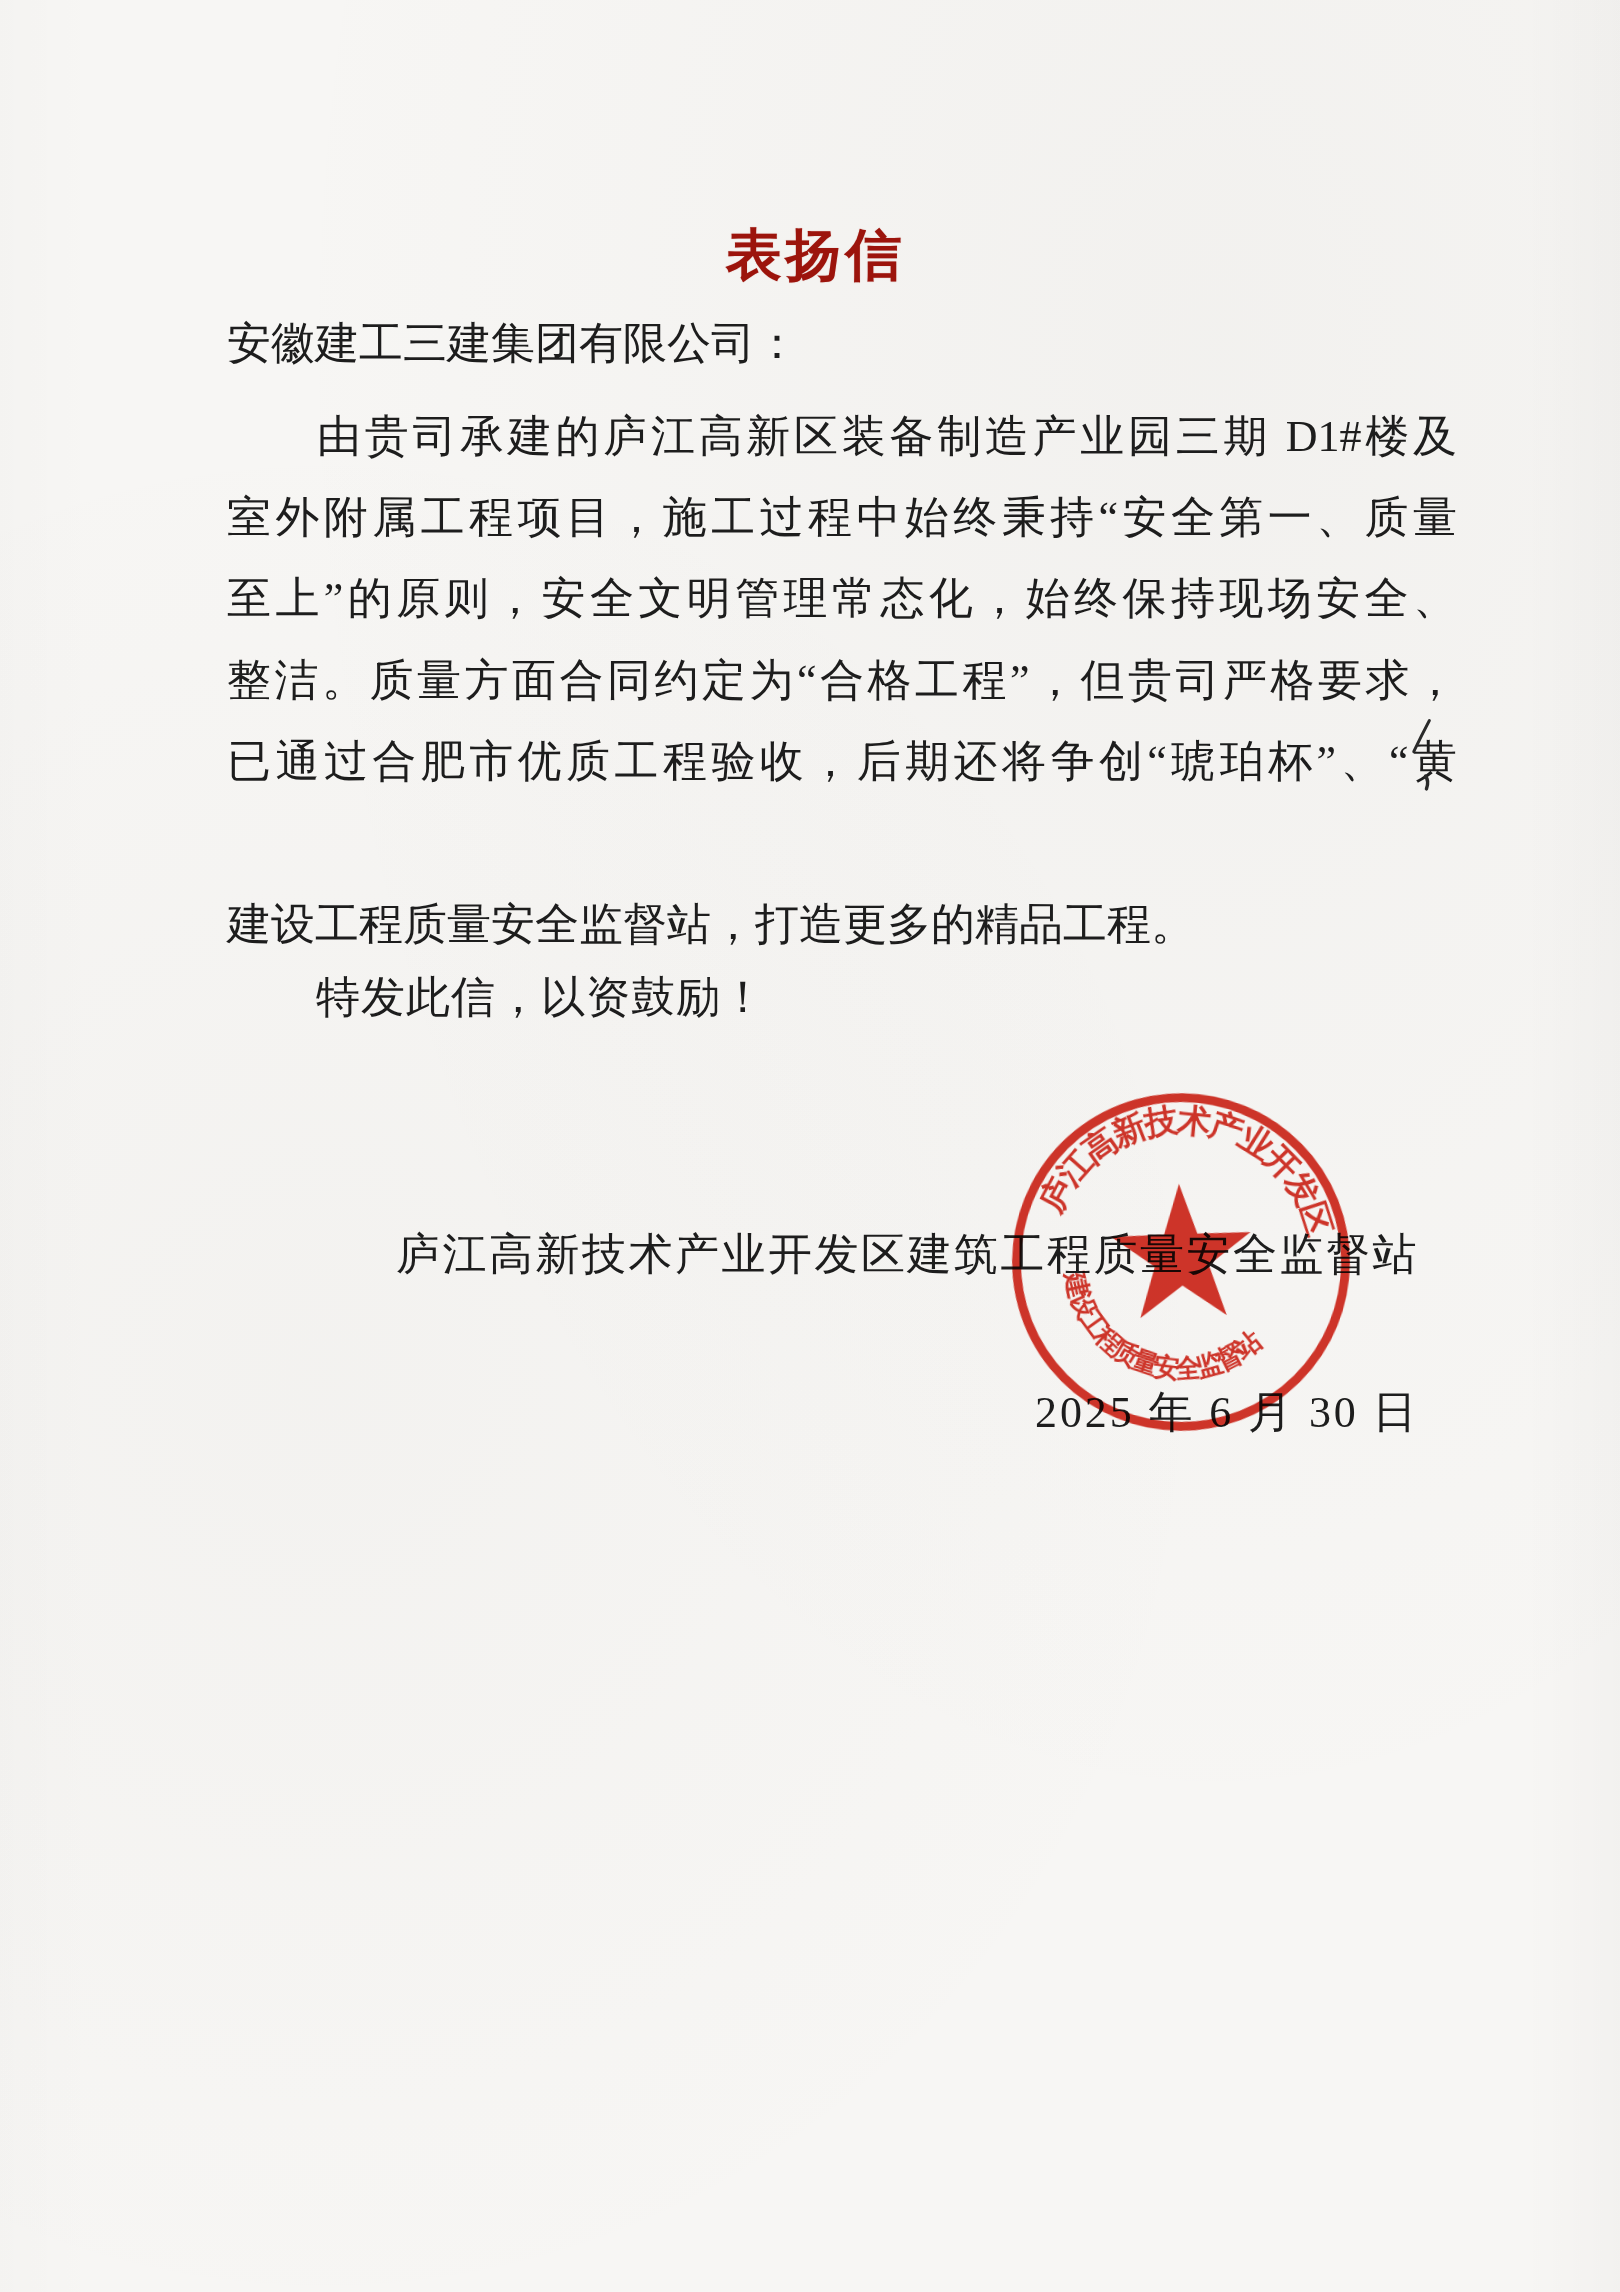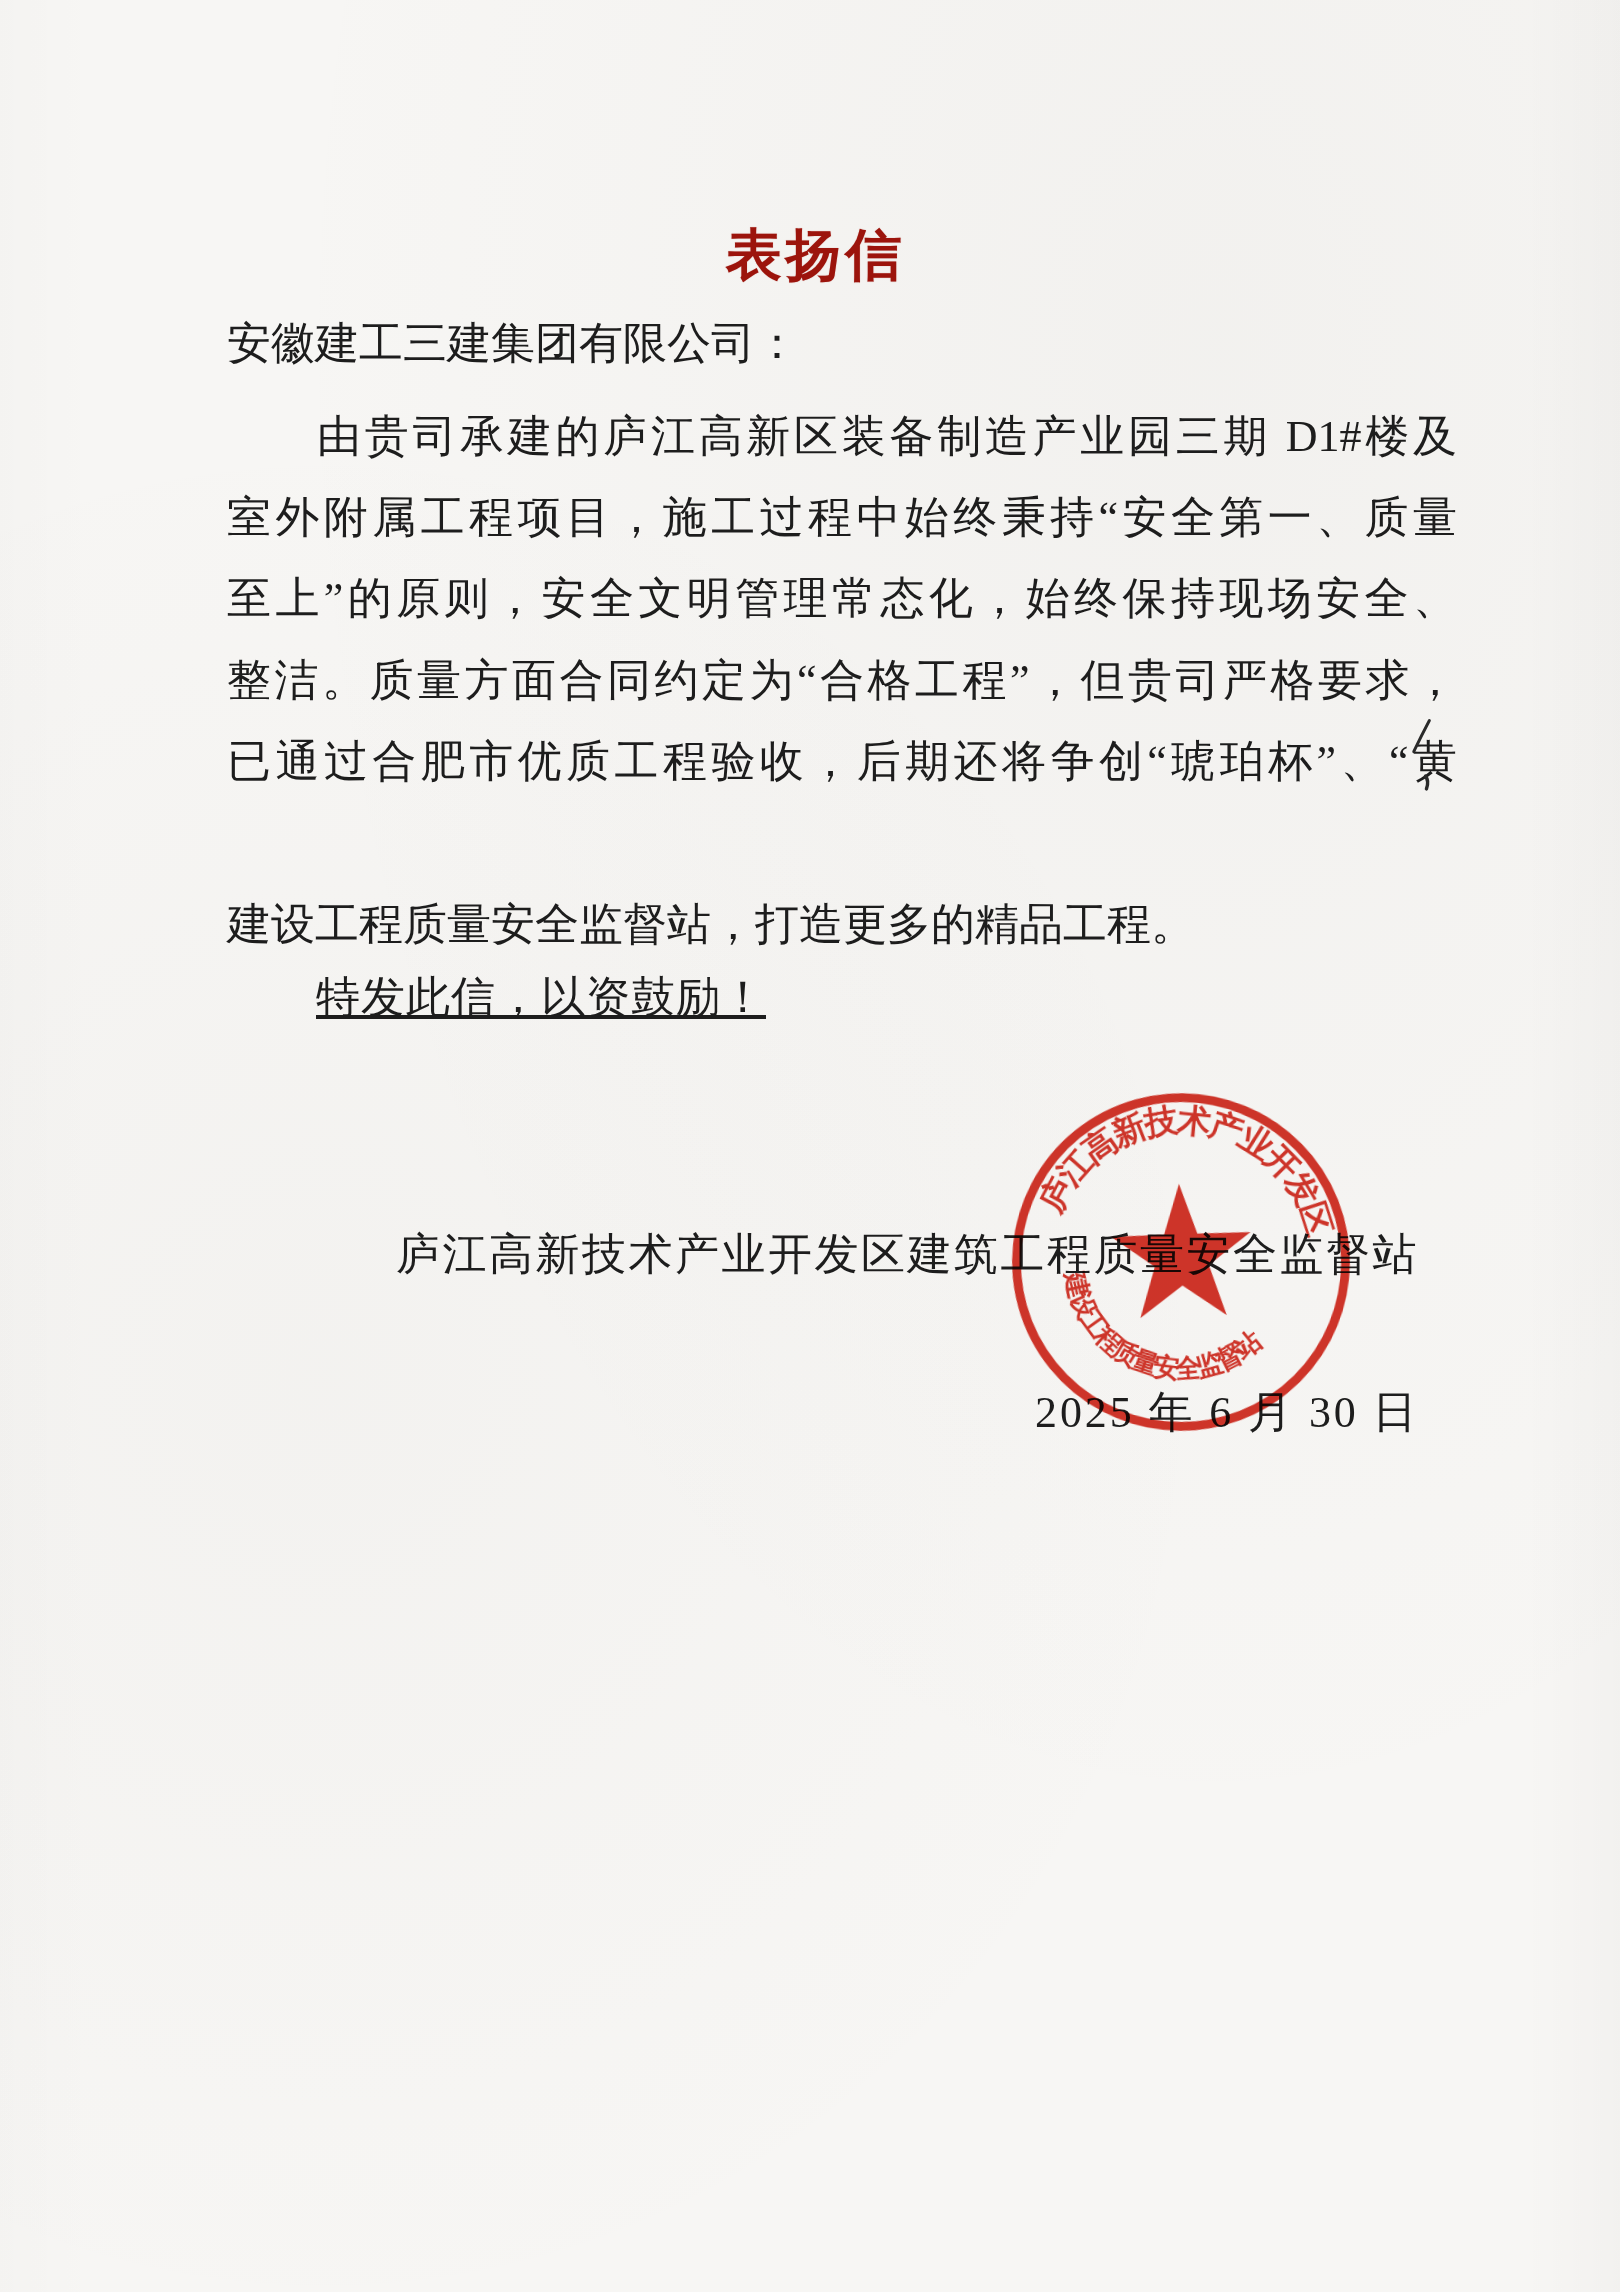--- a/index.html
+++ b/index.html
@@ -44,21 +44,20 @@
     text-align-last: justify;
     white-space: normal;
   }
   .bodyline.indent { text-indent: 90px; }
   .bodyline.lastline { text-align-last: left; }
   .closing {
     left: 316px; top: 968px;
     font-size: 44px;
     letter-spacing: 1px;
     white-space: nowrap;
-    text-decoration: underline;
   }
   .signature {
     left: 396px; top: 1225px;
     font-size: 44px;
     letter-spacing: 2.5px;
     white-space: nowrap;
     z-index: 1;
   }
   .dateline {
     left: 1035px; top: 1383px;

